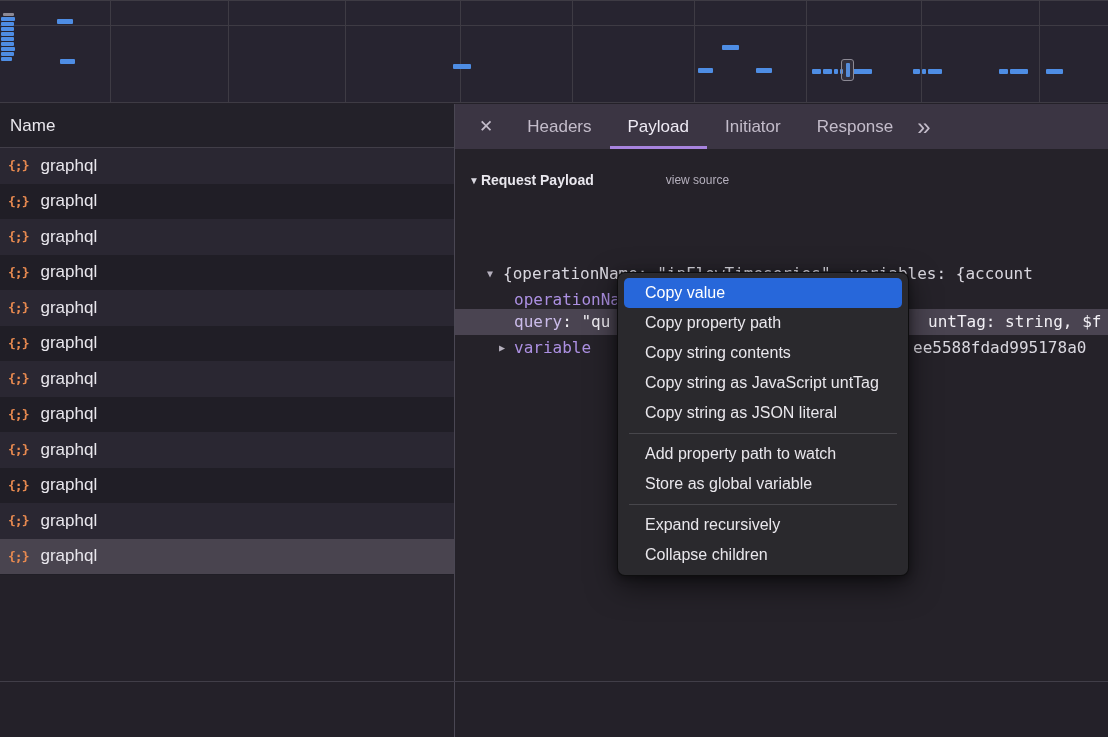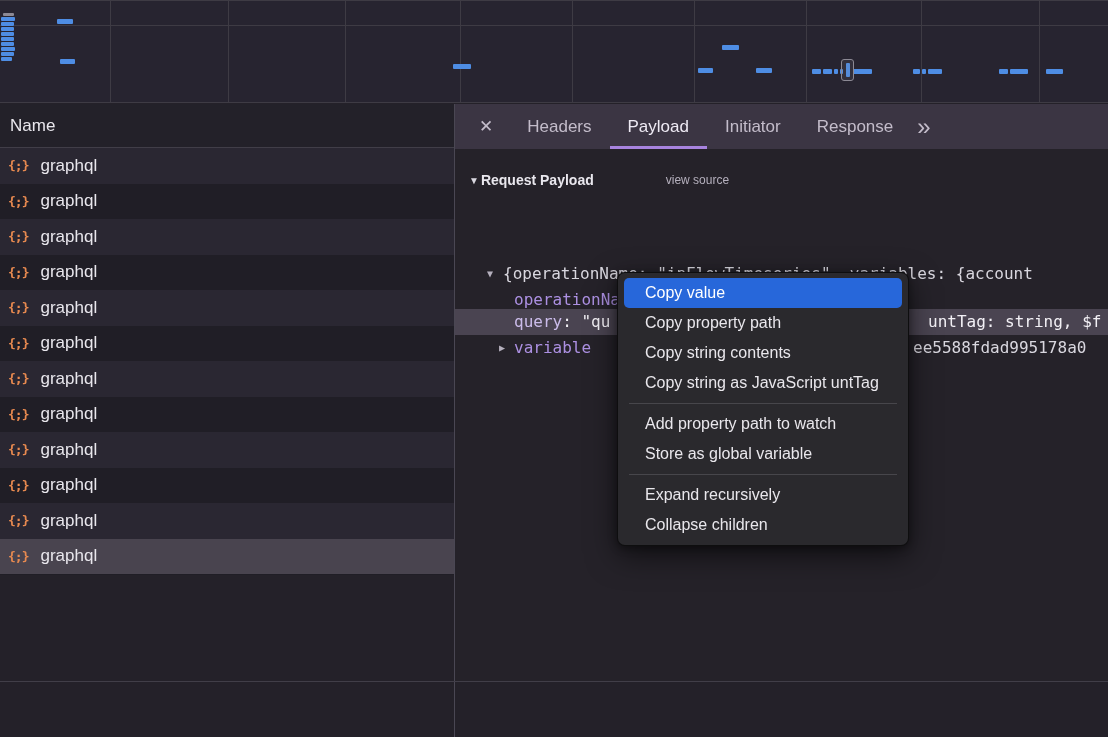--- a/index.html
+++ b/index.html
@@ -243,20 +243,21 @@
         <span class="frag code" style="left:458px;">ee5588fdad995178a0</span>
       </div>
     </div>
   </div>
 
   <div class="context-menu" id="menu">
       <div class="menu-item highlighted">Copy value</div>
       <div class="menu-item">Copy property path</div>
       <div class="menu-item">Copy string contents</div>
       <div class="menu-item">Copy string as JavaScript untTag</div>
+      <div class="menu-item">Copy string as JSON literal</div>
       <div class="menu-sep"></div>
       <div class="menu-item">Add property path to watch</div>
       <div class="menu-item">Store as global variable</div>
       <div class="menu-sep"></div>
       <div class="menu-item">Expand recursively</div>
       <div class="menu-item">Collapse children</div>
     </div>
 
 </div>
 

